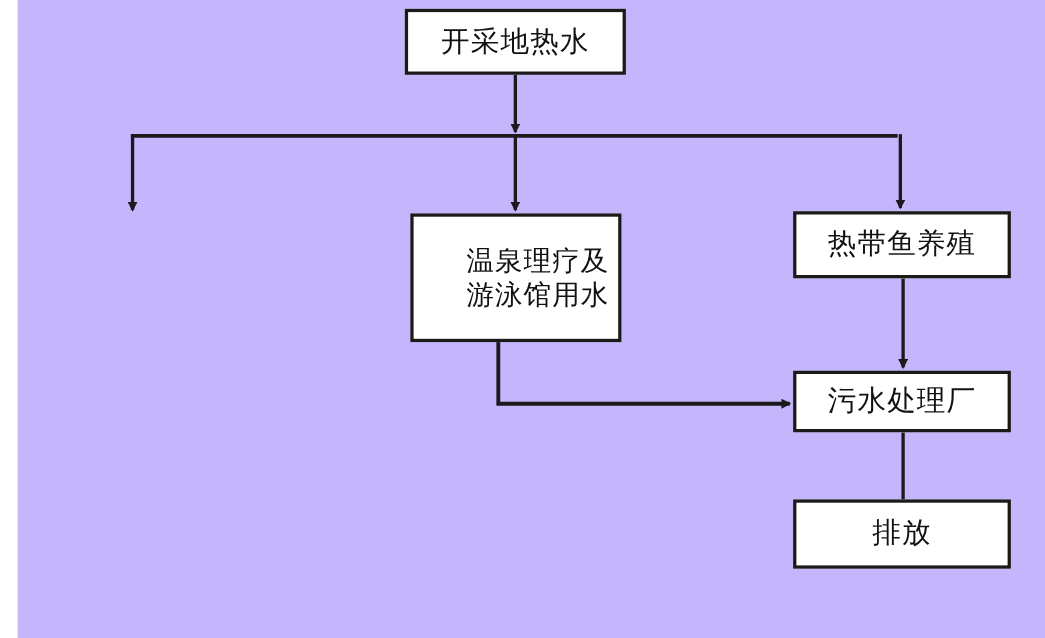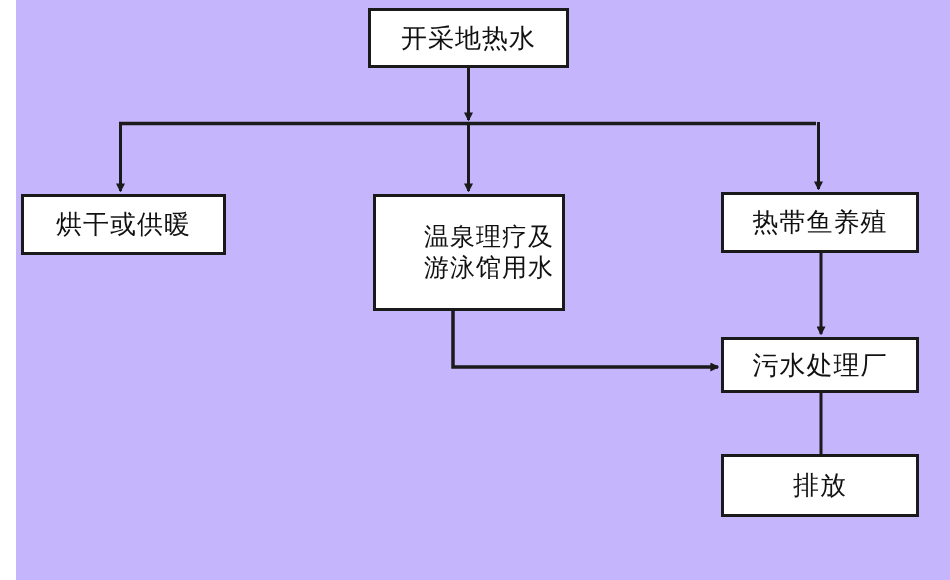--- a/index.html
+++ b/index.html
@@ -78,23 +78,20 @@
 
     <polyline points="437,311 437,367 702,367" fill="none" stroke="#1a1a1a" stroke-width="3.5" marker-end="url(#arrowhead)"></polyline>
 
     <line x1="805" y1="393" x2="805" y2="464" stroke="#1a1a1a" stroke-width="3" marker-end="url(#arrowhead)"></line>
   </svg>
 
   <div class="node-box" style="left:352px; top:8px; width:201px; height:60px;">
     <span class="node-label">开采地热水</span>
   </div>
 
-  <div class="node-box" style="left:5px; top:194px; width:205px; height:61px;">
-    <span class="node-label">烘干或供暖</span>
-  </div>
 
   <div class="node-box" style="left:357px; top:194px; width:192px; height:117px;padding-left:40px;">
     <span class="node-label two-line">温泉理疗及
 游泳馆用水</span>
   </div>
 
   <div class="node-box" style="left:705px; top:337px; width:198px; height:56px;">
     <span class="node-label">污水处理厂</span>
   </div>
 

